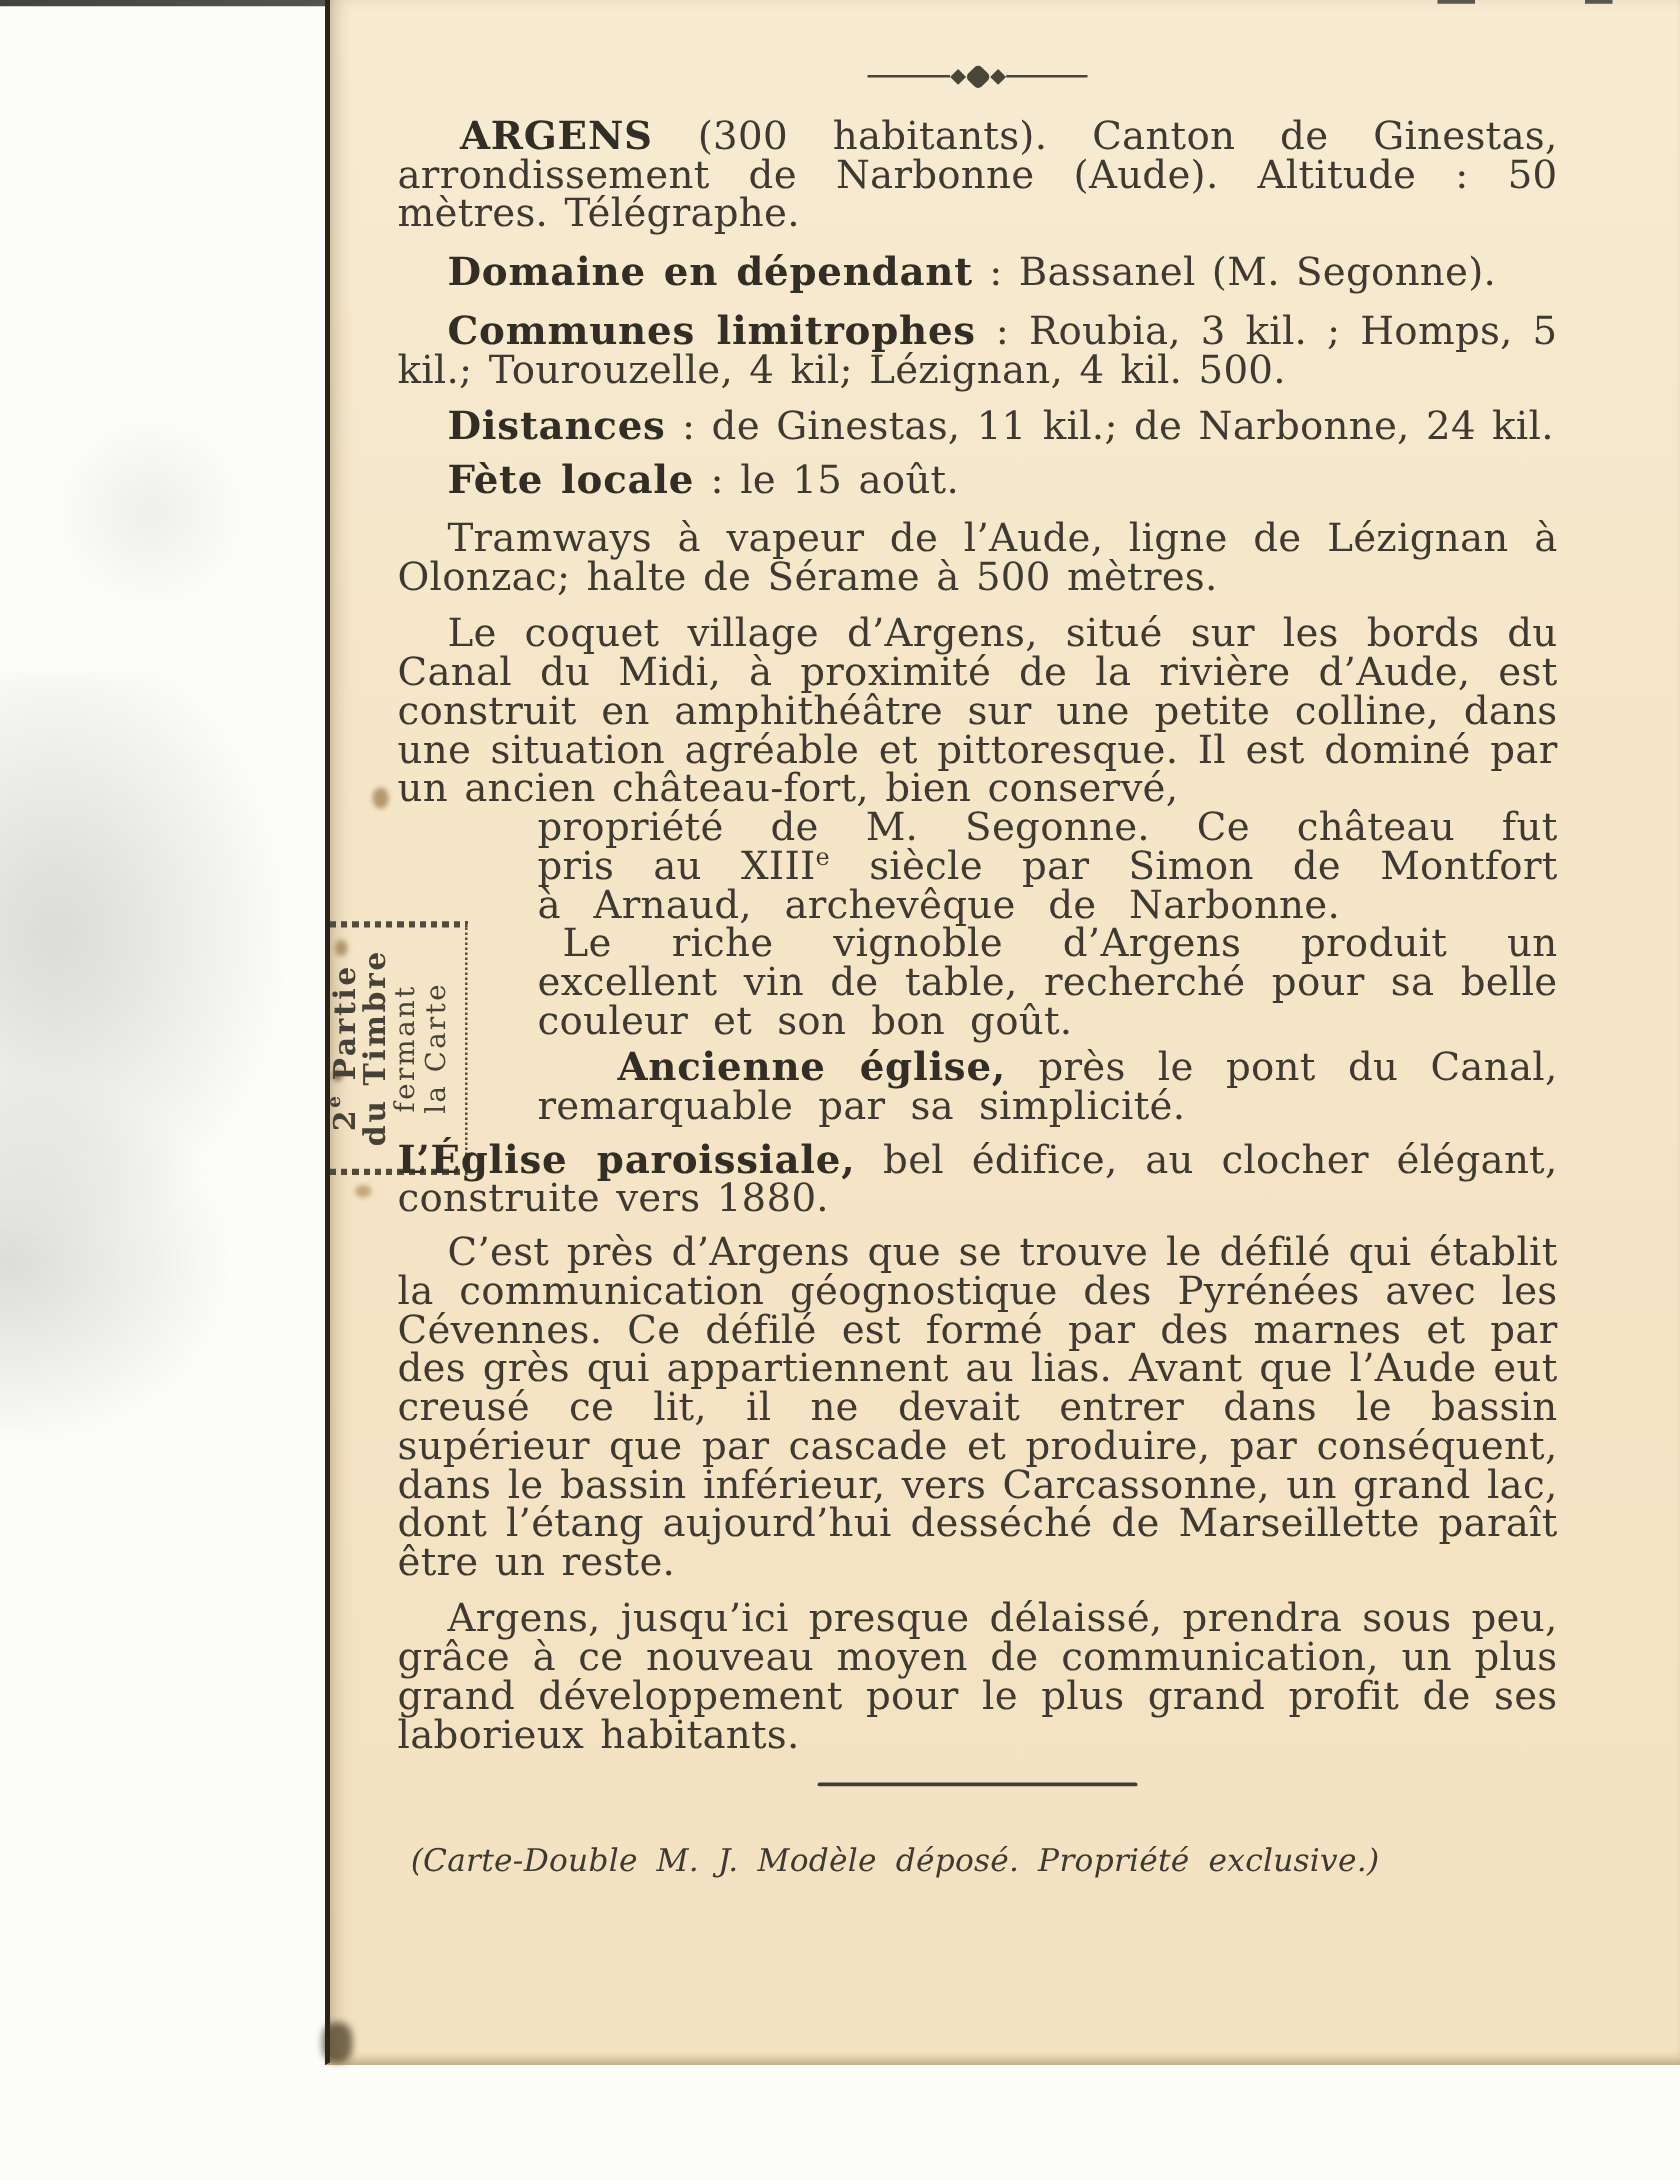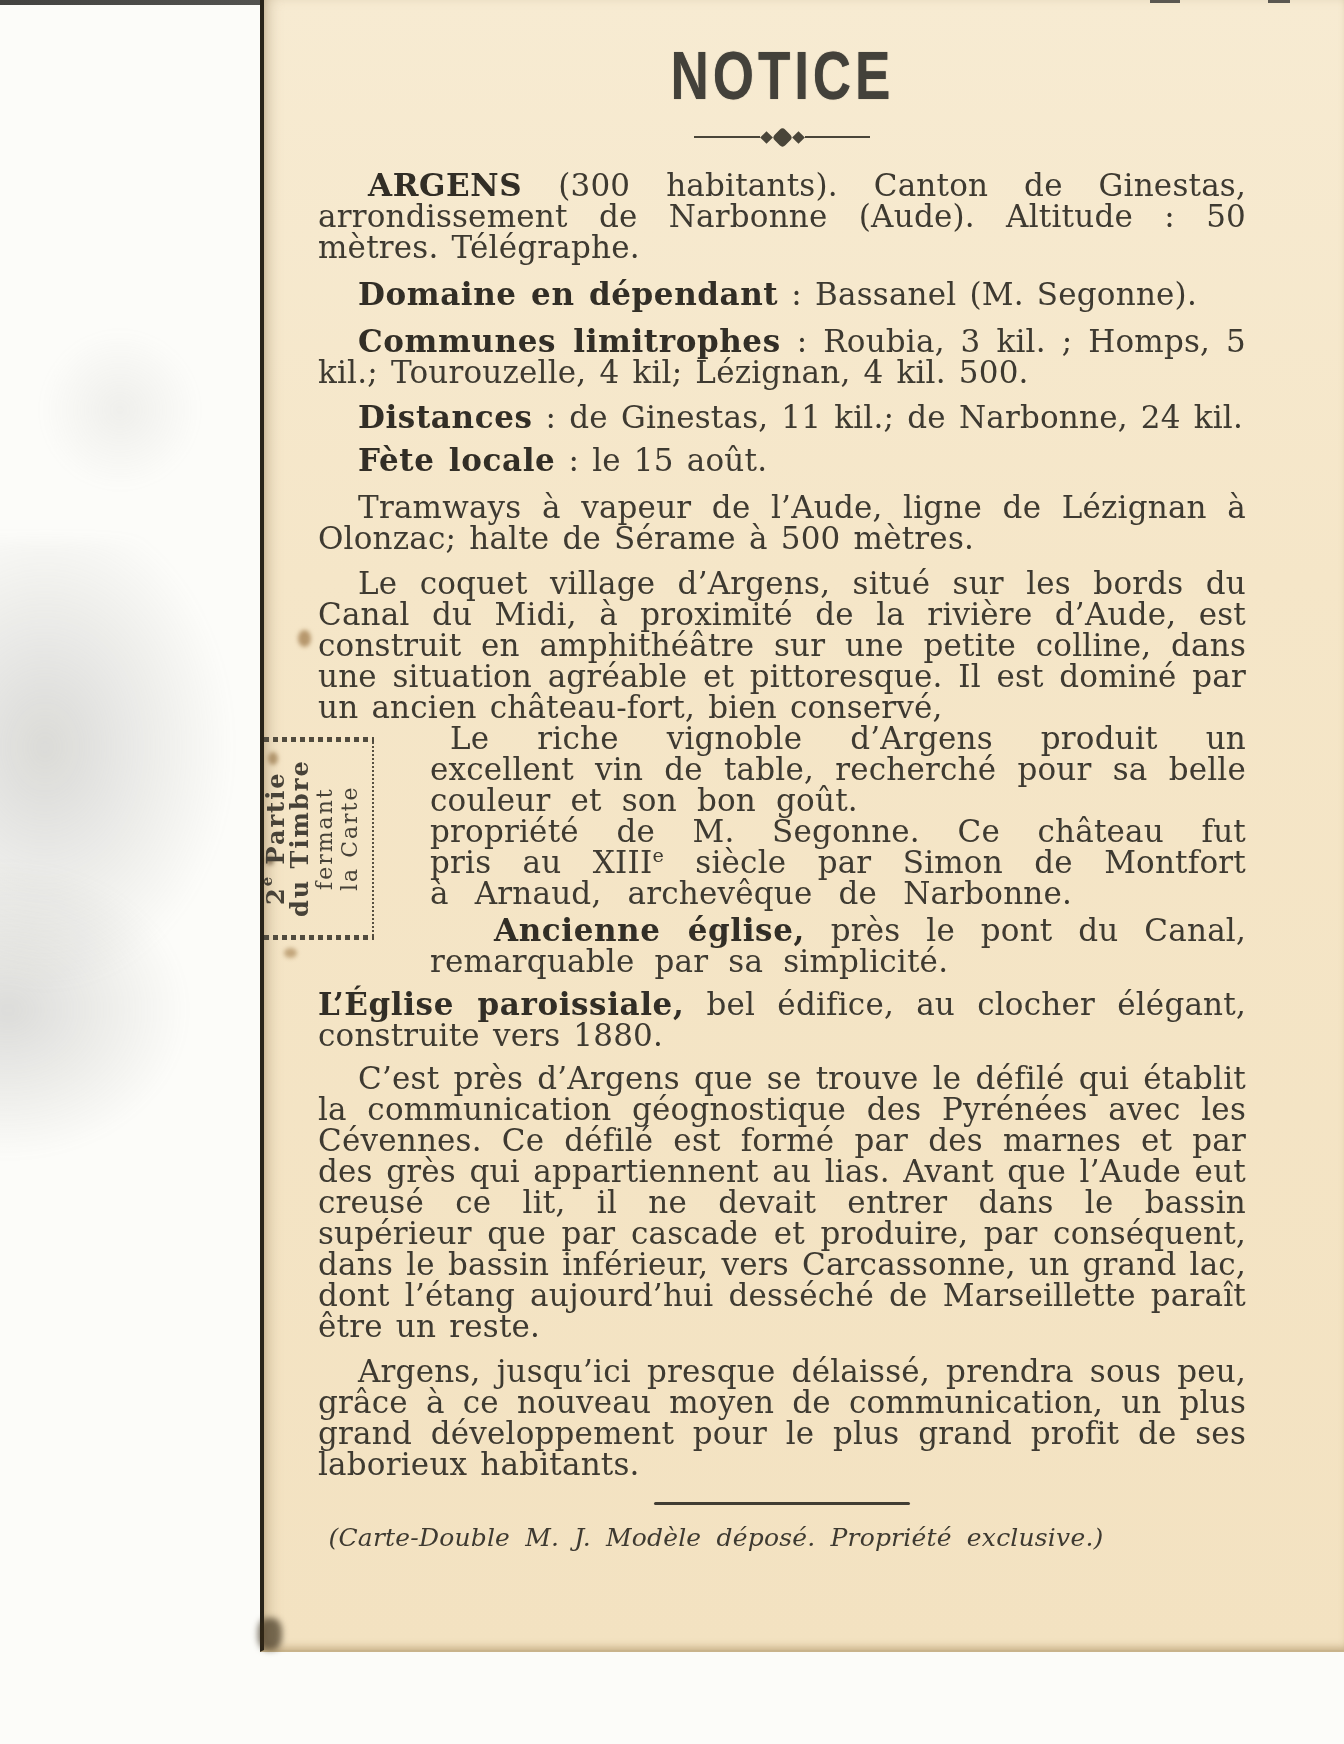--- a/index.html
+++ b/index.html
@@ -69,21 +69,21 @@
   .stamp-box::before{top:0;}
   .stamp-box::after{bottom:0;}
   .stamp-text{position:absolute;left:0;top:9px;width:100px;height:185px;
     writing-mode:vertical-rl;transform:rotate(180deg);text-align:center;color:#474238;}
   .stamp-l{letter-spacing:2px;}
   .stamp-l.big{font-size:24px;line-height:24px;font-weight:bold;}
   .stamp-l.sm{font-size:22px;line-height:25px;}
   
   .footer-rule{width:256px;height:3px;margin:22px auto 0;background:#413d33;border-radius:2px;
     box-shadow:0 -12px 6px -7px rgba(95,90,72,.4);}
-  .footer-note{margin-top:17px;position:relative;left:-66px;text-align:center;
+  .footer-note{margin-top:44px;position:relative;left:-66px;text-align:center;
     font-style:italic;font-size:25px;word-spacing:7px;color:#3e3a31;text-indent:0;}
 </style>
 </head>
 <body>
 
 <div class="scan">
   <div class="smudge smudge-a"></div>
   <div class="smudge smudge-b"></div>
   <div class="smudge smudge-c"></div>
   <div class="top-strip"></div>
@@ -100,21 +100,20 @@
     <div class="stamp-box">
       <div class="stamp-text">
         <div class="stamp-l big"><span>2</span><sup>e</sup><span> Partie</span></div>
         <div class="stamp-l big">du Timbre</div>
         <div class="stamp-l sm">fermant</div>
         <div class="stamp-l sm">la Carte</div>
       </div>
     </div>
 
     <div class="content">
-      <h1 class="title-row"><span class="title-inner">NOTICE</span></h1>
 
       <div class="ornament">
         <span class="orn-line"></span>
         <span class="orn-d small"></span>
         <span class="orn-d big"></span>
         <span class="orn-d small"></span>
         <span class="orn-line"></span>
       </div>
 
       <p class="ind50 mt24"><span class="lead">ARGENS</span><span> (300 habitants). Canton de Ginestas, arrondissement de Narbonne (Aude). Altitude : 50 mètres. Télégraphe.</span></p>
@@ -125,23 +124,23 @@
 
       <p class="ind40 mt14"><span class="lead">Distances</span><span> : de Ginestas, 11 kil.; de Narbonne, 24 kil.</span></p>
 
       <p class="ind40 mt12"><span class="lead">Fète locale</span><span> : le 15 août.</span></p>
 
 
       <p class="ind40 mt10">Tramways à vapeur de l’Aude, ligne de Lézignan à Olonzac; halte de Sérame à 500 mètres.</p>
 
       <p class="ind40 mt14">Le coquet village d’Argens, situé sur les bords du Canal du Midi, à proximité de la rivière d’Aude, est construit en amphithéâtre sur une petite colline, dans une situation agréable et pittoresque. Il est dominé par un ancien château-fort, bien conservé,</p>
 
+      <p class="narrow wider mt0"><span>propriété de M. Segonne. Ce château fut pris au XIII</span><sup>e</sup><span> siècle par Simon de Montfort à Arnaud, archevêque de Narbonne.</span></p>
+
       <p class="narrow ind20 mt0">Le riche vignoble d’Argens produit un excellent vin de table, recherché pour sa belle couleur et son bon goût.</p>
-
-      <p class="narrow wider mt0"><span>propriété de M. Segonne. Ce château fut pris au XIII</span><sup>e</sup><span> siècle par Simon de Montfort à Arnaud, archevêque de Narbonne.</span></p>
 
       <p class="narrow ind64 mt6"><span class="lead">Ancienne église,</span><span> près le pont du Canal, remarquable par sa simplicité.</span></p>
 
       <p class="mt12"><span class="lead">L’Église paroissiale,</span><span> bel édifice, au clocher élégant, construite vers 1880.</span></p>
 
       <p class="ind40 mt12">C’est près d’Argens que se trouve le défilé qui établit la communication géognostique des Pyrénées avec les Cévennes. Ce défilé est formé par des marnes et par des grès qui appartiennent au lias. Avant que l’Aude eut creusé ce lit, il ne devait entrer dans le bassin supérieur que par cascade et produire, par conséquent, dans le bassin inférieur, vers Carcassonne, un grand lac, dont l’étang aujourd’hui desséché de Marseillette paraît être un reste.</p>
 
 
       <p class="ind40 mt14">Argens, jusqu’ici presque délaissé, prendra sous peu, grâce à ce nouveau moyen de communication, un plus grand développement pour le plus grand profit de ses laborieux habitants.</p>
 

